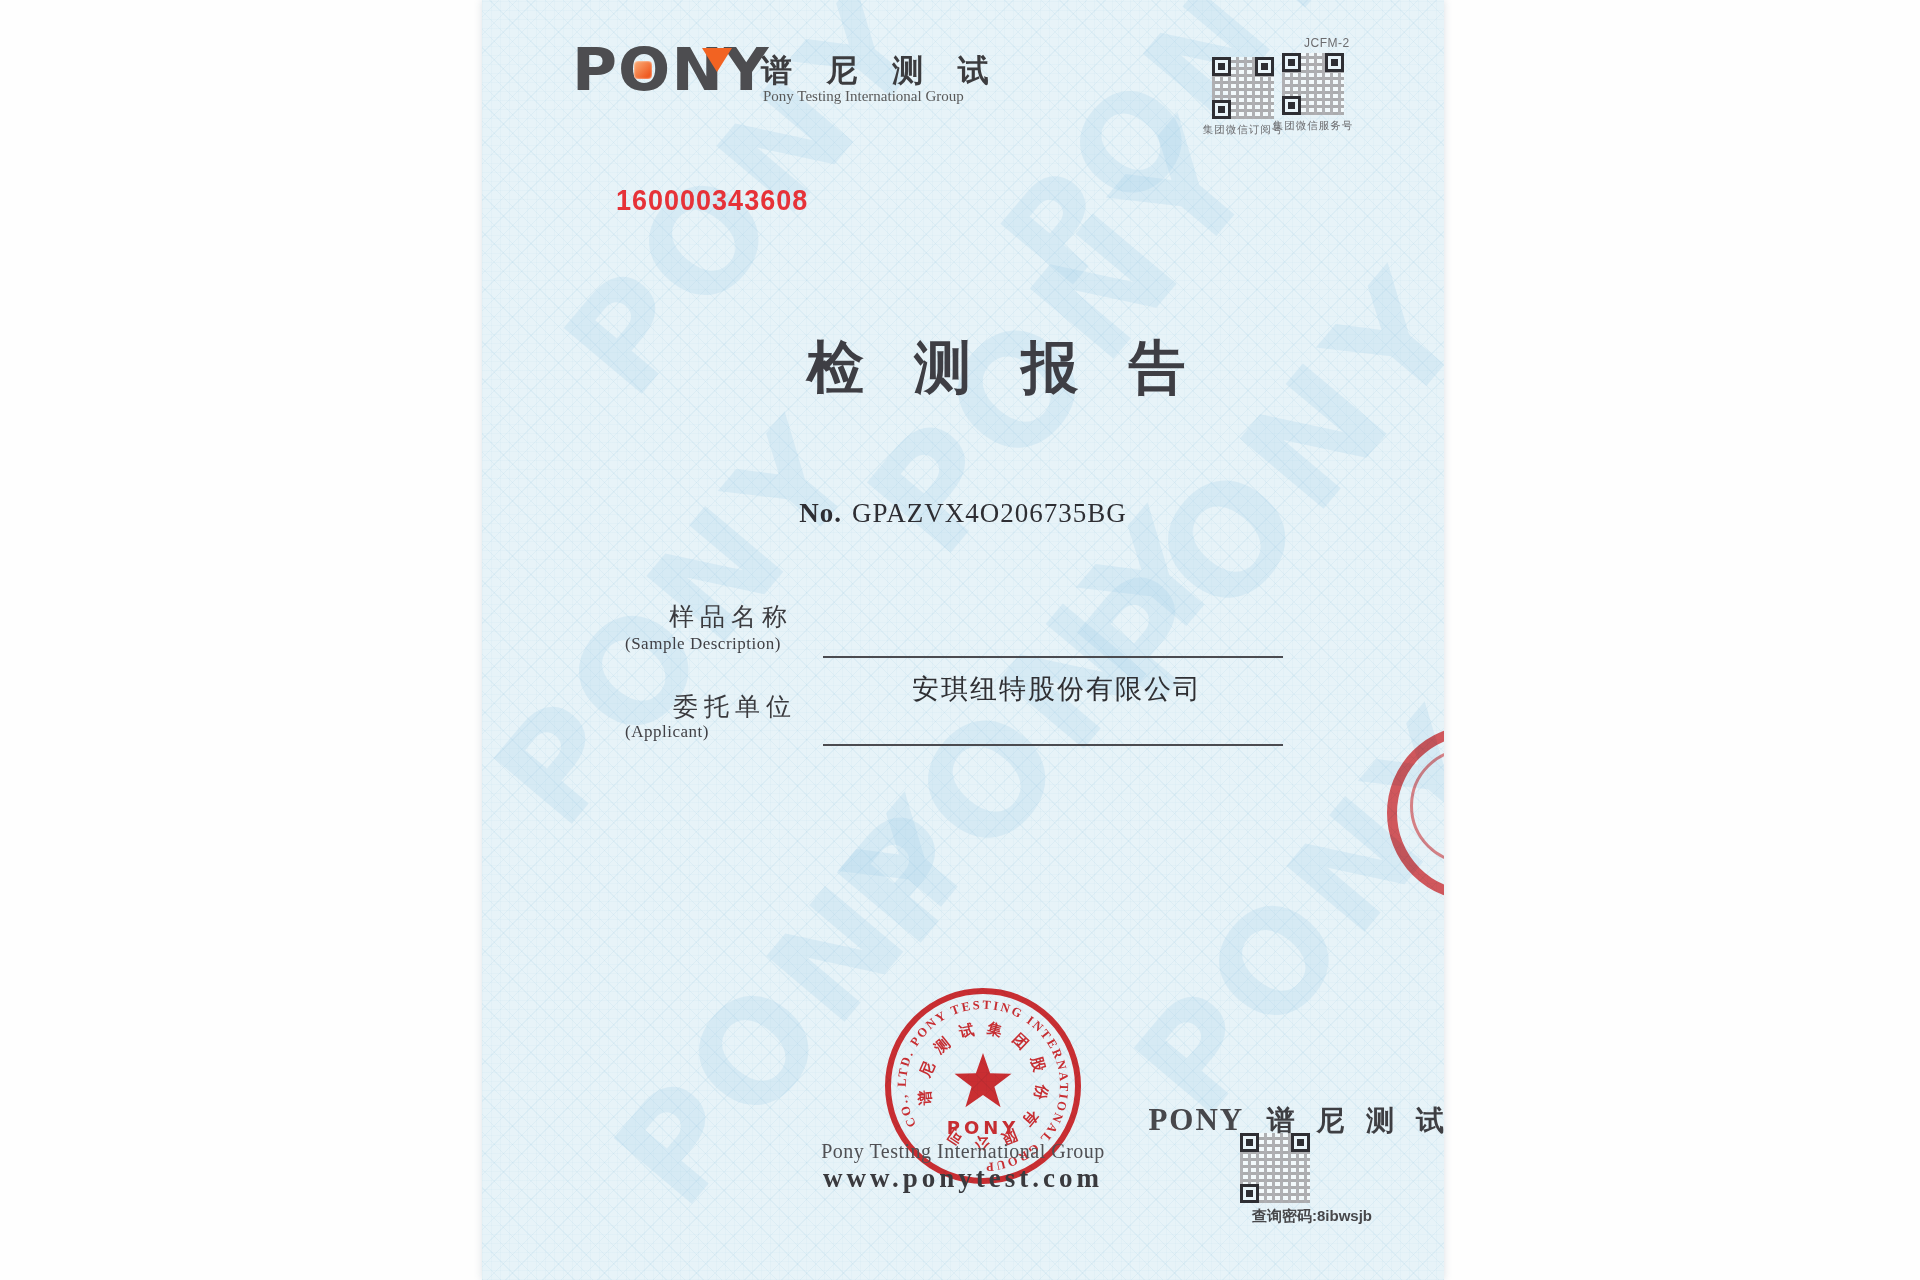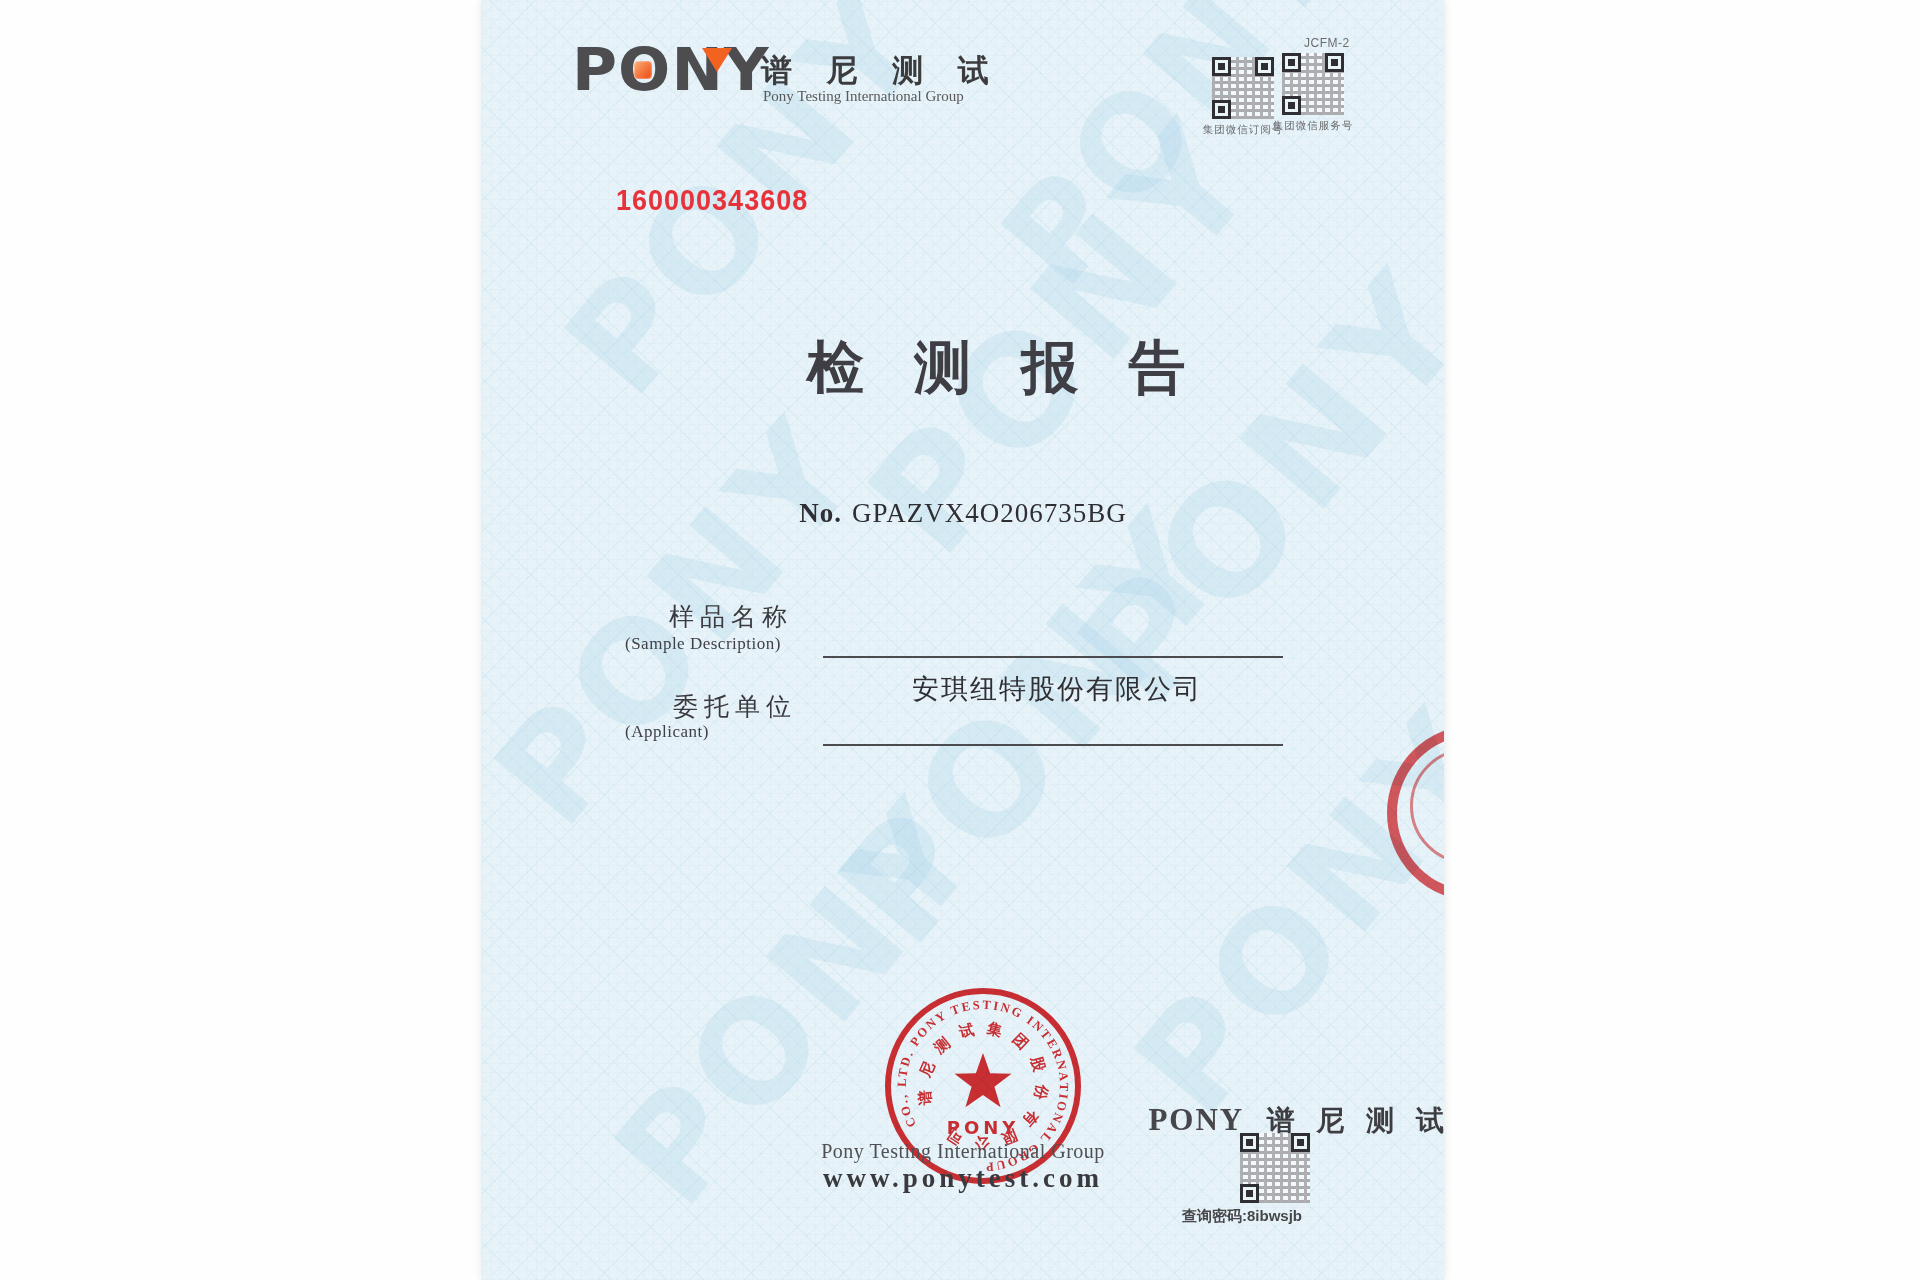--- a/index.html
+++ b/index.html
@@ -151,21 +151,21 @@
   .footer-line2{
     position:absolute;left:0;top:1140px;width:100%;text-align:center;
     font-family:"Liberation Serif",serif;font-size:20px;color:#4f4f53;letter-spacing:.5px;
   }
   .footer-line3{
     position:absolute;left:0;top:1163px;width:100%;text-align:center;
     font-family:"Liberation Serif",serif;font-weight:600;font-size:27px;color:#3a3a3e;
     letter-spacing:4px;
   }
   .bottom-qr-caption{
-    position:absolute;left:700px;top:1207px;width:190px;text-align:left;
+    position:absolute;left:700px;top:1207px;width:190px;text-align:right;
     font-size:15px;font-weight:600;color:#47474a;white-space:nowrap;
   }
 </style>
 </head>
 <body>
 
 <div class="page">
 
   <div class="ghost" style="left:30px;top:110px;font-size:140px;">PONY</div>
   <div class="ghost" style="left:330px;top:250px;font-size:150px;">PONY</div>

